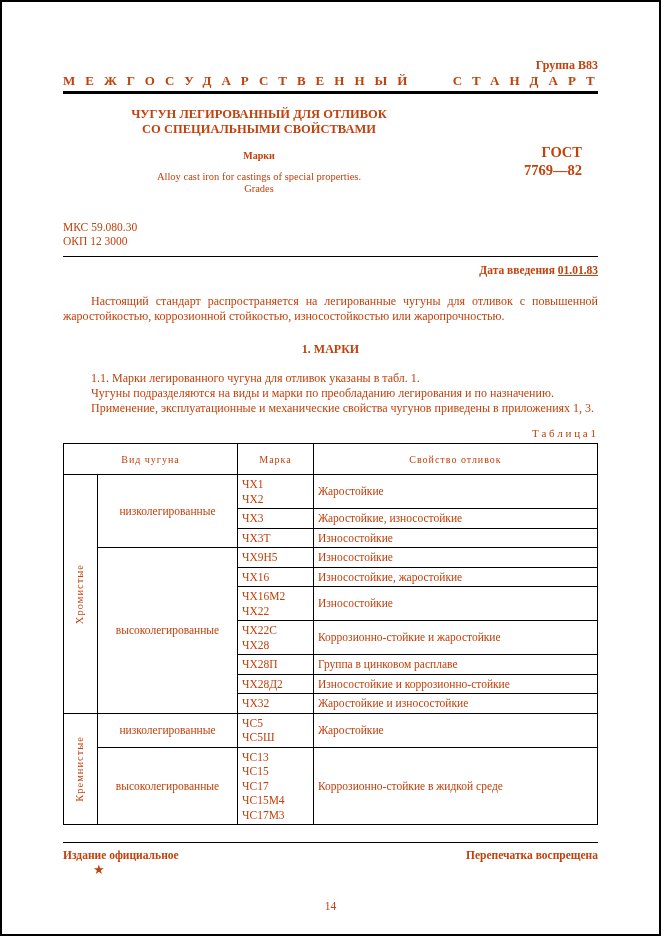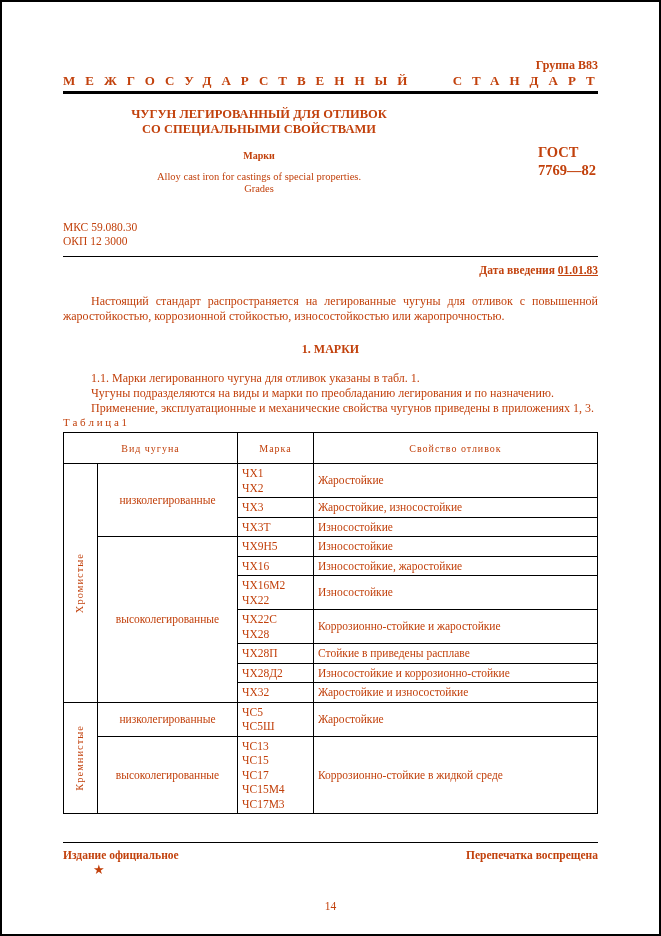--- a/index.html
+++ b/index.html
@@ -19,32 +19,32 @@
     font-weight: bold; font-size: 13px;
     letter-spacing: 10px; word-spacing: 22px; white-space: nowrap; overflow: hidden;
   }
   .thick-rule { height: 3px; background: #000; margin-top: 2px; }
   .title-section { position: relative; margin-top: 13px; min-height: 102px; }
   .title-left { width: 392px; text-align: center; }
   .doc-title { font-weight: bold; font-size: 12.5px; line-height: 15px; }
   .doc-subtitle { font-weight: bold; font-size: 10px; margin-top: 13px; }
   .title-en { margin-top: 10px; font-size: 10.5px; line-height: 12px; }
   .gost-box {
-    position: absolute; right: 2px; top: 36px;
-    text-align: left; font-weight: bold; font-size: 14.5px; line-height: 18px;
+    position: absolute; right: 16px; top: 36px;
+    text-align: right; font-weight: bold; font-size: 14.5px; line-height: 18px;
   }
   .codes { margin-top: 11px; font-size: 11.5px; line-height: 14px; }
   .thin-rule { height: 1px; background: #000; margin-top: 8px; }
   .date-line { text-align: right; font-weight: bold; font-size: 11.5px; margin-top: 7px; }
   .date-value { text-decoration: underline; }
   .intro { margin: 18px 0 0 0; font-size: 12px; line-height: 15px; text-align: justify; text-indent: 28px; }
   .section-title { text-align: center; font-weight: bold; font-size: 12px; margin-top: 18px; }
   .para { margin: 0; font-size: 12px; line-height: 15px; text-align: justify; text-indent: 28px; }
   .para.first { margin-top: 14px; }
-  .table-caption { font-size: 11px; padding-right: 2px; }
+  .table-caption { text-align: right; font-size: 11px; margin-top: 11px; padding-right: 2px; }
   table.grades { width: 100%; border-collapse: collapse; margin-top: 4px; font-size: 11.5px; table-layout: fixed; }
   table.grades th, table.grades td { border: 1px solid #000; }
   table.grades th {
     font-weight: normal; font-size: 10px; letter-spacing: 1px;
     height: 26px; text-align: center; padding: 2px;
   }
   table.grades td { vertical-align: middle; padding: 2px 4px; line-height: 14.5px; }
   .type-cell { text-align: center; padding: 2px 0; }
   .rotated {
     writing-mode: vertical-rl; transform: rotate(180deg);
@@ -168,21 +168,21 @@
           <td class="mark-cell">
             <div>ЧХ22С</div>
             <div>ЧХ28</div>
           </td>
           <td class="prop-cell">Коррозионно-стойкие и жаростойкие</td>
         </tr>
         <tr>
           <td class="mark-cell">
             <div>ЧХ28П</div>
           </td>
-          <td class="prop-cell">Стойкие в приведены расплаве</td>
+          <td class="prop-cell">Группа в цинковом расплаве</td>
         </tr>
         <tr>
           <td class="mark-cell">
             <div>ЧХ28Д2</div>
           </td>
           <td class="prop-cell">Износостойкие и коррозионно-стойкие</td>
         </tr>
         <tr>
           <td class="mark-cell">
             <div>ЧХ32</div>

